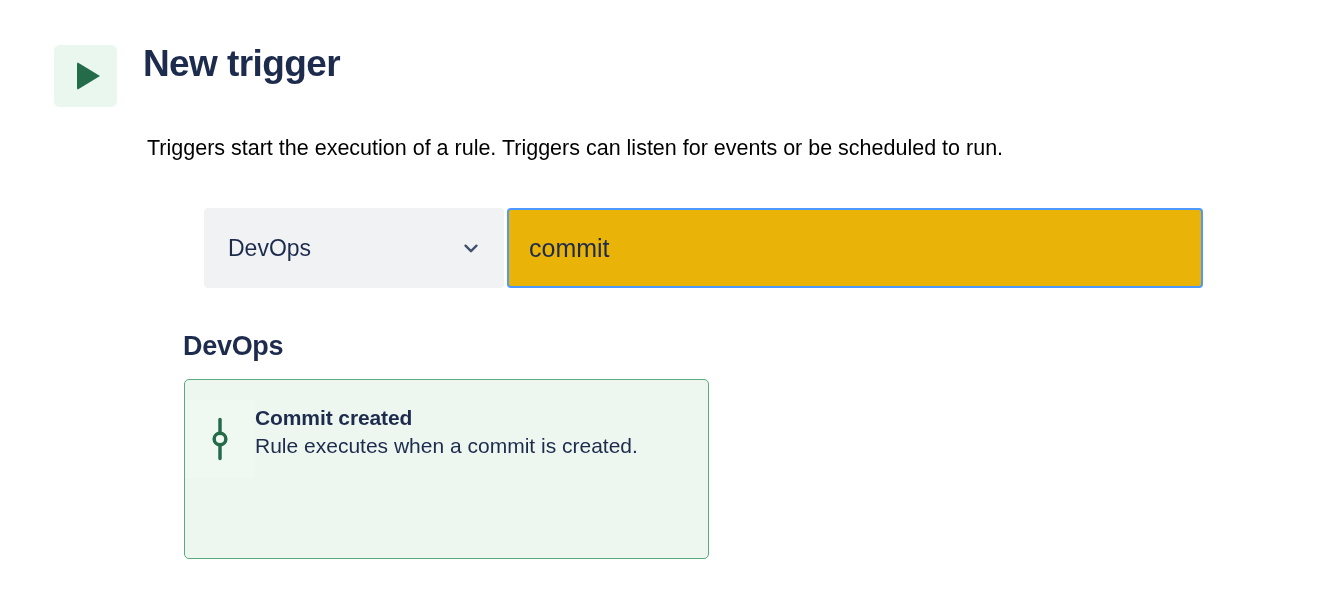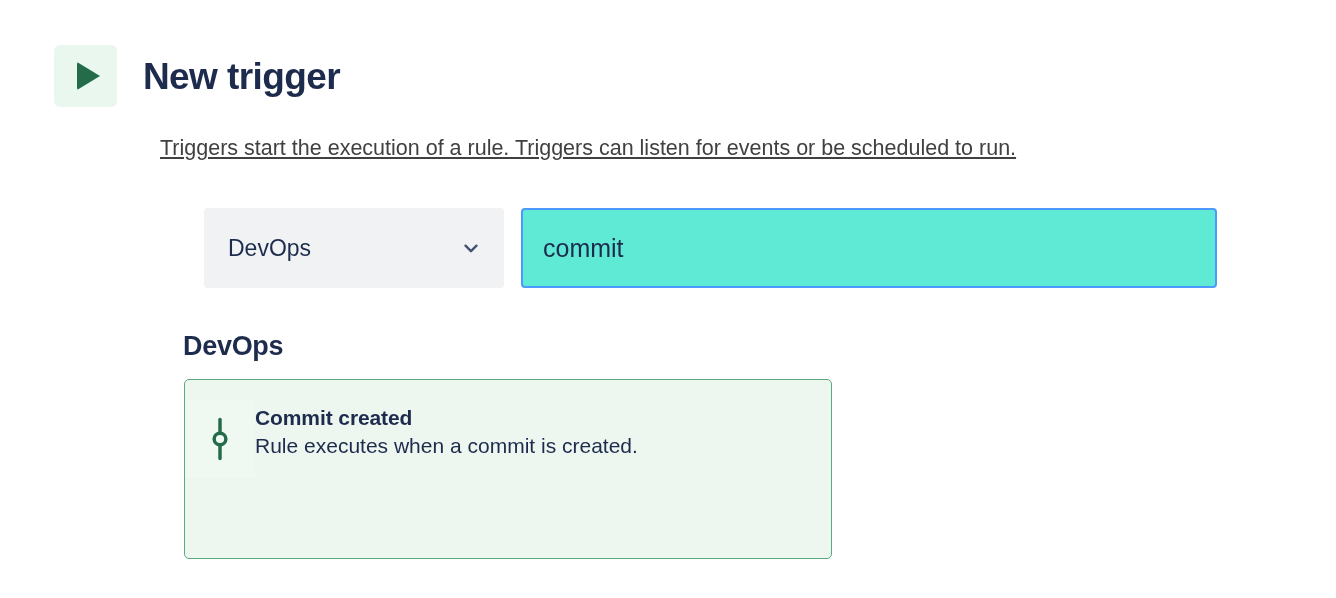--- a/index.html
+++ b/index.html
@@ -21,21 +21,21 @@
     width: 1336px;
     height: 598px;
   }
 
   
   .header-row {
     position: absolute;
     left: 54px;
     top: 45px;
     display: flex;
-    align-items: center;
+    align-items: flex-start;
   }
   .trigger-badge {
     width: 63px;
     height: 62px;
     background: #e9f7ee;
     border-radius: 6px;
     display: flex;
     align-items: center;
     justify-content: center;
     flex: none;
@@ -54,27 +54,26 @@
     font-size: 37px;
     font-weight: bold;
     letter-spacing: -0.6px;
     color: #1d2b4d;
     line-height: 1;
     white-space: nowrap;
   }
 
   .page-desc {
     position: absolute;
-    left: 160px;
+    left: 147px;
     top: 134px;
     font-size: 21.5px;
-    color: #404040;
+    color: #000000;
     line-height: 1.35;
     white-space: nowrap;
-    text-decoration: underline;
   }
 
   
   .search-row {
     position: absolute;
     left: 204px;
     top: 208px;
     display: flex;
     align-items: stretch;
     height: 80px;
@@ -96,22 +95,22 @@
     line-height: 1;
   }
   .chevron-down {
     width: 22px;
     height: 22px;
     flex: none;
     display: block;
   }
   .search-field {
     width: 696px;
-    margin-left: 17px;
-    background: #5eead4;
+    margin-left: 3px;
+    background: #eab308;
     border: 2px solid #4c9aff;
     border-radius: 4px;
     box-sizing: border-box;
     display: flex;
     align-items: center;
     padding: 0 20px;
   }
   .search-field-value {
     font-size: 25px;
     color: #1d2b4d;
@@ -133,21 +132,21 @@
     font-weight: bold;
     color: #1d2b4d;
     letter-spacing: -0.3px;
     line-height: 1.2;
   }
 
   .result-card {
     position: absolute;
     left: 184px;
     top: 379px;
-    width: 648px;
+    width: 525px;
     height: 180px;
     box-sizing: border-box;
     background: #edf6ef;
     border: 1px solid #5aaa7e;
     border-radius: 5px;
     display: flex;
     align-items: flex-start;
     cursor: pointer;
   }
   .card-icon-wrap {

